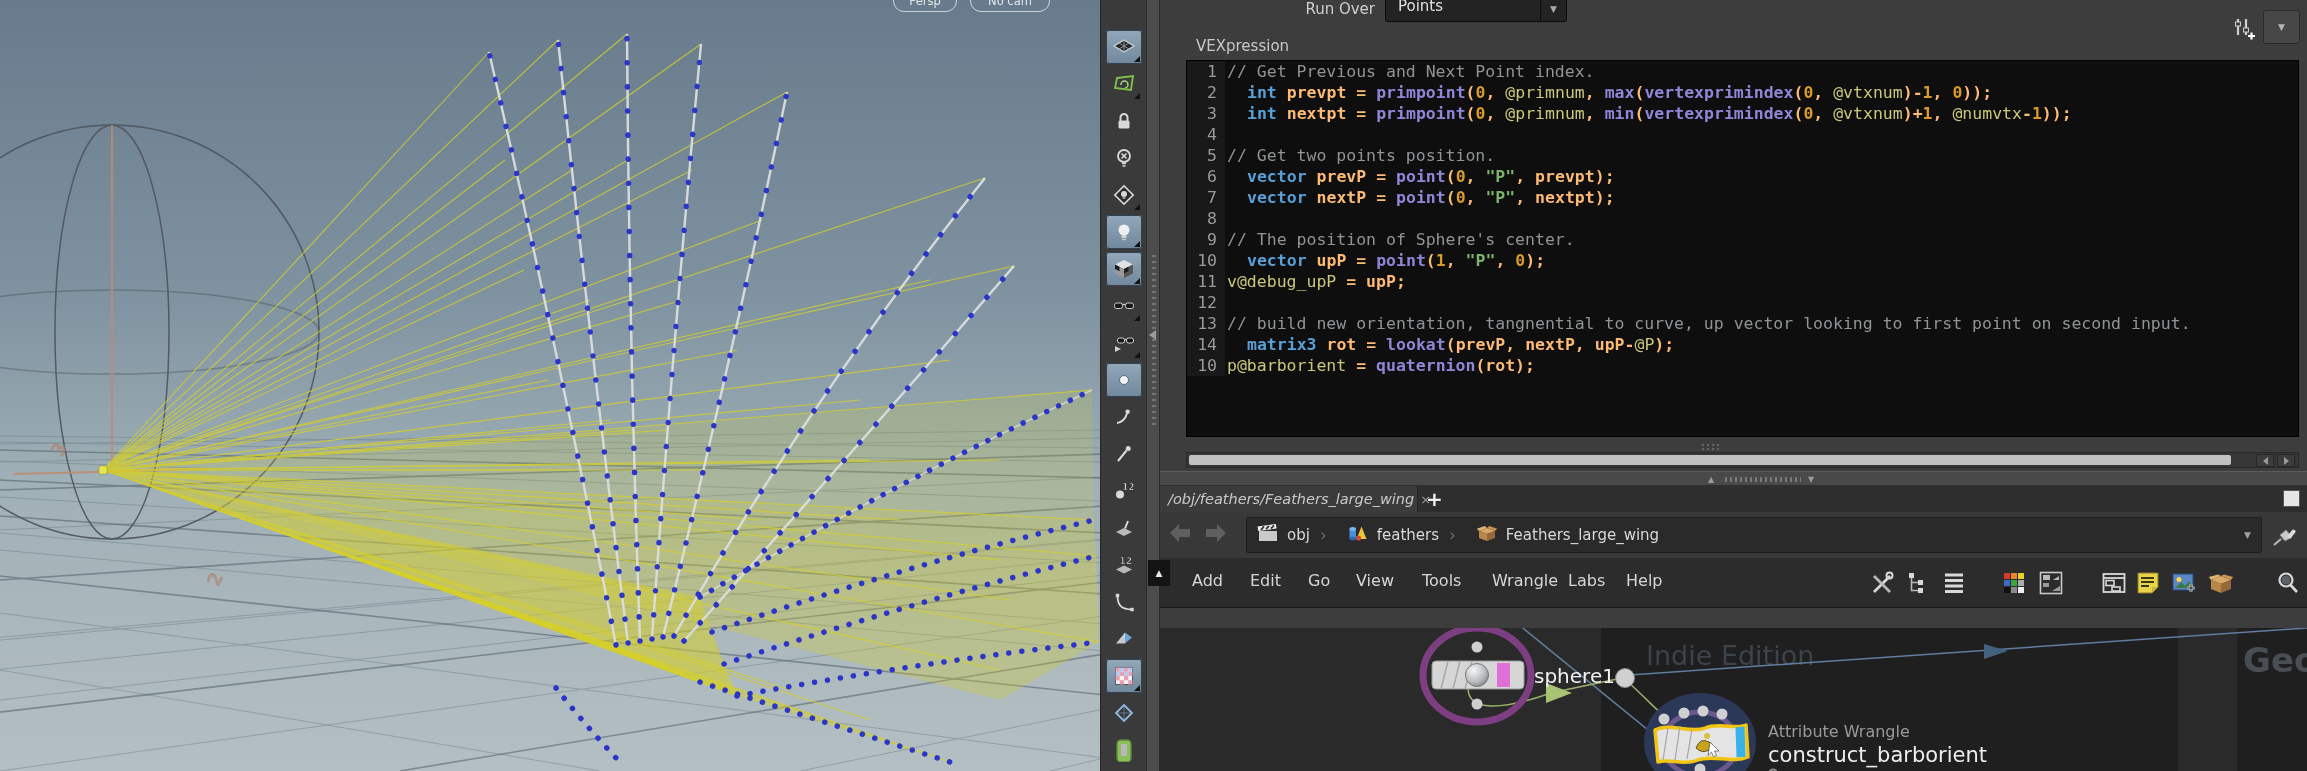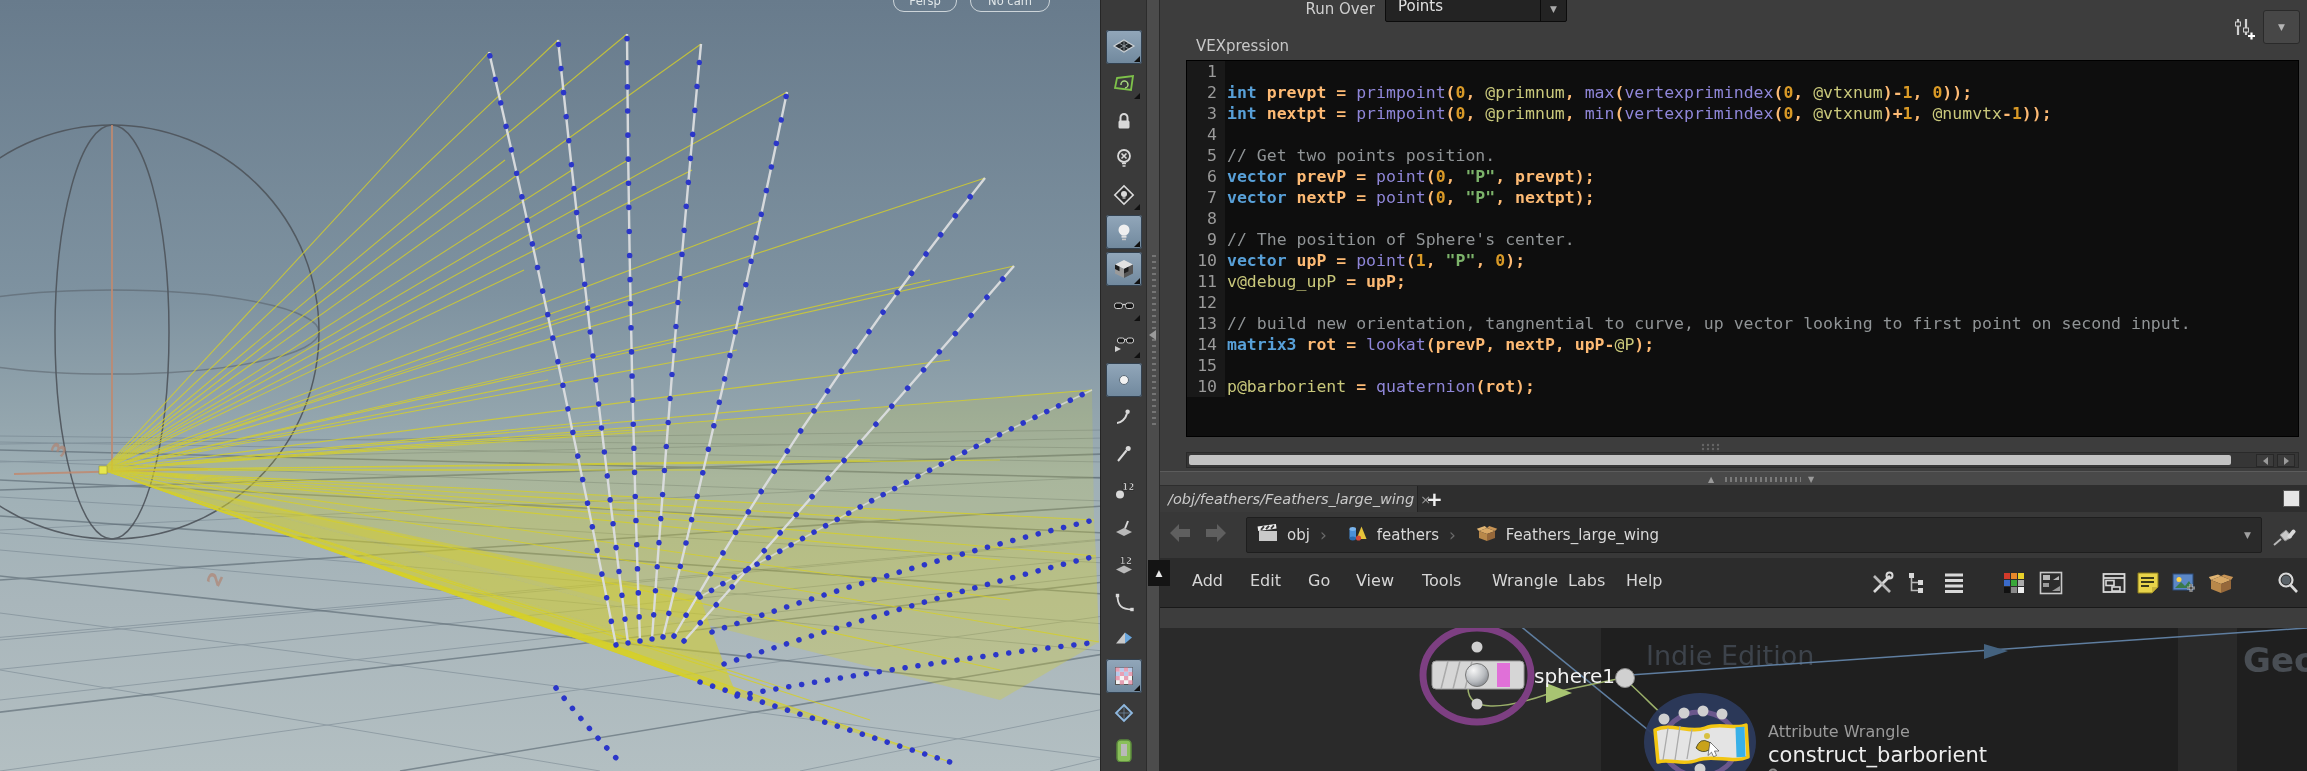--- a/index.html
+++ b/index.html
@@ -38,21 +38,21 @@
   .vex-label{left:36px;top:37px;color:#c8c8c8;font-size:15px;}
   .ddbtn{left:1103px;top:10px;width:37px;height:34px;background:#474747;border:1px solid #2a2a2a;border-radius:3px;
     display:flex;align-items:center;justify-content:center;color:#b5b5b5;font-size:9px;}
 
   
   #codebox{left:26px;top:60px;width:1113px;height:377px;background:#0e0e0e;border:1px solid #000;
     font-family:"DejaVu Sans Mono","Liberation Mono",monospace;font-size:16.5px;line-height:21px;overflow:hidden;}
   .cl{display:flex;white-space:pre;}
   .cg{width:38px;text-align:right;padding-right:8px;color:#9a9a9a;background:#191919;flex:none;}
   .cb{padding-left:2px;}
-  .tk-cm{color:#909496;} .tk-kw{color:#58a0d8;font-weight:bold;} .tk-fn{color:#8f86d8;font-weight:normal;}
+  .tk-cm{color:#909496;} .tk-kw{color:#58a0d8;font-weight:bold;margin-left:20px;} .tk-fn{color:#8f86d8;font-weight:bold;}
   .tk-nm{color:#d99a27;font-weight:bold;} .tk-at{color:#c9c87b;font-weight:normal;} .tk-st{color:#7cb36a;font-weight:bold;}
   .tk-pl{color:#fdba74;font-weight:bold;}
 
   .code-grip{left:540px;top:440px;width:22px;height:12px;}
   .hscroll-track{left:26px;top:452px;width:1113px;height:16px;background:#363636;border:1px solid #2a2a2a;}
   .hscroll-thumb{left:29px;top:455px;width:1042px;height:10px;background:#c2c2c2;border-radius:2px;}
   .sbtn{top:454px;width:18px;height:13px;background:#3c3c3c;border:1px solid #282828;display:flex;align-items:center;justify-content:center;}
   .tri-l{width:0;height:0;border-top:4px solid transparent;border-bottom:4px solid transparent;border-right:5px solid #9a9a9a;}
   .tri-r{width:0;height:0;border-top:4px solid transparent;border-bottom:4px solid transparent;border-left:5px solid #9a9a9a;}
 
@@ -427,35 +427,34 @@
         <rect x="5.5" y="6" width="5" height="4" fill="#3d3d3d" stroke="#cfcfcf"></rect>
         <rect x="13.5" y="12" width="5" height="4" fill="#3d3d3d" stroke="#cfcfcf"></rect>
         <path d="M18 20 h7 M21.5 16.5 v7" stroke="#fff" stroke-width="2.2"></path>
       </svg></div>
   <div class="abs ddbtn">
       <span>▼</span>
     </div>
 
   <div class="abs" id="codebox">
     <div>
-        <div class="cl"><span class="cg">1</span></div>
+        <div class="cl"><span class="cg">1</span><span class="cb"><span class="tk-cm">// Get Previous and Next Point index.</span></span></div>
         <div class="cl"><span class="cg">2</span><span class="cb"><span class="tk-kw">int</span><span class="tk-pl"> prevpt = </span><span class="tk-fn">primpoint</span><span class="tk-pl">(</span><span class="tk-nm">0</span><span class="tk-pl">, </span><span class="tk-at">@primnum</span><span class="tk-pl">, </span><span class="tk-fn">max</span><span class="tk-pl">(</span><span class="tk-fn">vertexprimindex</span><span class="tk-pl">(</span><span class="tk-nm">0</span><span class="tk-pl">, </span><span class="tk-at">@vtxnum</span><span class="tk-pl">)-</span><span class="tk-nm">1</span><span class="tk-pl">, </span><span class="tk-nm">0</span><span class="tk-pl">));</span></span></div>
         <div class="cl"><span class="cg">3</span><span class="cb"><span class="tk-kw">int</span><span class="tk-pl"> nextpt = </span><span class="tk-fn">primpoint</span><span class="tk-pl">(</span><span class="tk-nm">0</span><span class="tk-pl">, </span><span class="tk-at">@primnum</span><span class="tk-pl">, </span><span class="tk-fn">min</span><span class="tk-pl">(</span><span class="tk-fn">vertexprimindex</span><span class="tk-pl">(</span><span class="tk-nm">0</span><span class="tk-pl">, </span><span class="tk-at">@vtxnum</span><span class="tk-pl">)+</span><span class="tk-nm">1</span><span class="tk-pl">, </span><span class="tk-at">@numvtx</span><span class="tk-pl">-</span><span class="tk-nm">1</span><span class="tk-pl">));</span></span></div>
         <div class="cl"><span class="cg">4</span><span class="cb"></span></div>
         <div class="cl"><span class="cg">5</span><span class="cb"><span class="tk-cm">// Get two points position.</span></span></div>
         <div class="cl"><span class="cg">6</span><span class="cb"><span class="tk-kw">vector</span><span class="tk-pl"> prevP = </span><span class="tk-fn">point</span><span class="tk-pl">(</span><span class="tk-nm">0</span><span class="tk-pl">, </span><span class="tk-st">"P"</span><span class="tk-pl">, prevpt);</span></span></div>
         <div class="cl"><span class="cg">7</span><span class="cb"><span class="tk-kw">vector</span><span class="tk-pl"> nextP = </span><span class="tk-fn">point</span><span class="tk-pl">(</span><span class="tk-nm">0</span><span class="tk-pl">, </span><span class="tk-st">"P"</span><span class="tk-pl">, nextpt);</span></span></div>
         <div class="cl"><span class="cg">8</span><span class="cb"></span></div>
         <div class="cl"><span class="cg">9</span><span class="cb"><span class="tk-cm">// The position of Sphere's center.</span></span></div>
         <div class="cl"><span class="cg">10</span><span class="cb"><span class="tk-kw">vector</span><span class="tk-pl"> upP = </span><span class="tk-fn">point</span><span class="tk-pl">(</span><span class="tk-nm">1</span><span class="tk-pl">, </span><span class="tk-st">"P"</span><span class="tk-pl">, </span><span class="tk-nm">0</span><span class="tk-pl">);</span></span></div>
         <div class="cl"><span class="cg">11</span><span class="cb"><span class="tk-at">v@debug_upP</span><span class="tk-pl"> = upP;</span></span></div>
         <div class="cl"><span class="cg">12</span><span class="cb"></span></div>
         <div class="cl"><span class="cg">13</span><span class="cb"><span class="tk-cm">// build new orientation, tangnential to curve, up vector looking to first point on second input.</span></span></div>
         <div class="cl"><span class="cg">14</span><span class="cb"><span class="tk-kw">matrix3</span><span class="tk-pl"> rot = </span><span class="tk-fn">lookat</span><span class="tk-pl">(prevP, nextP, upP-</span><span class="tk-at">@P</span><span class="tk-pl">);</span></span></div>
-        <div class="cl"><span class="cg">15</span><span class="cb"></span></div>
         <div class="cl"><span class="cg">10</span><span class="cb"><span class="tk-at">p@barborient</span><span class="tk-pl"> = </span><span class="tk-fn">quaternion</span><span class="tk-pl">(rot);</span></span></div>
       </div>
   </div>
   <div class="abs code-grip">
     <svg width="22" height="12">
         <g fill="#666">
           <circle cx="3" cy="2" r="1.2"></circle>
           <circle cx="8" cy="2" r="1.2"></circle>
           <circle cx="13" cy="2" r="1.2"></circle>
           <circle cx="18" cy="2" r="1.2"></circle>

